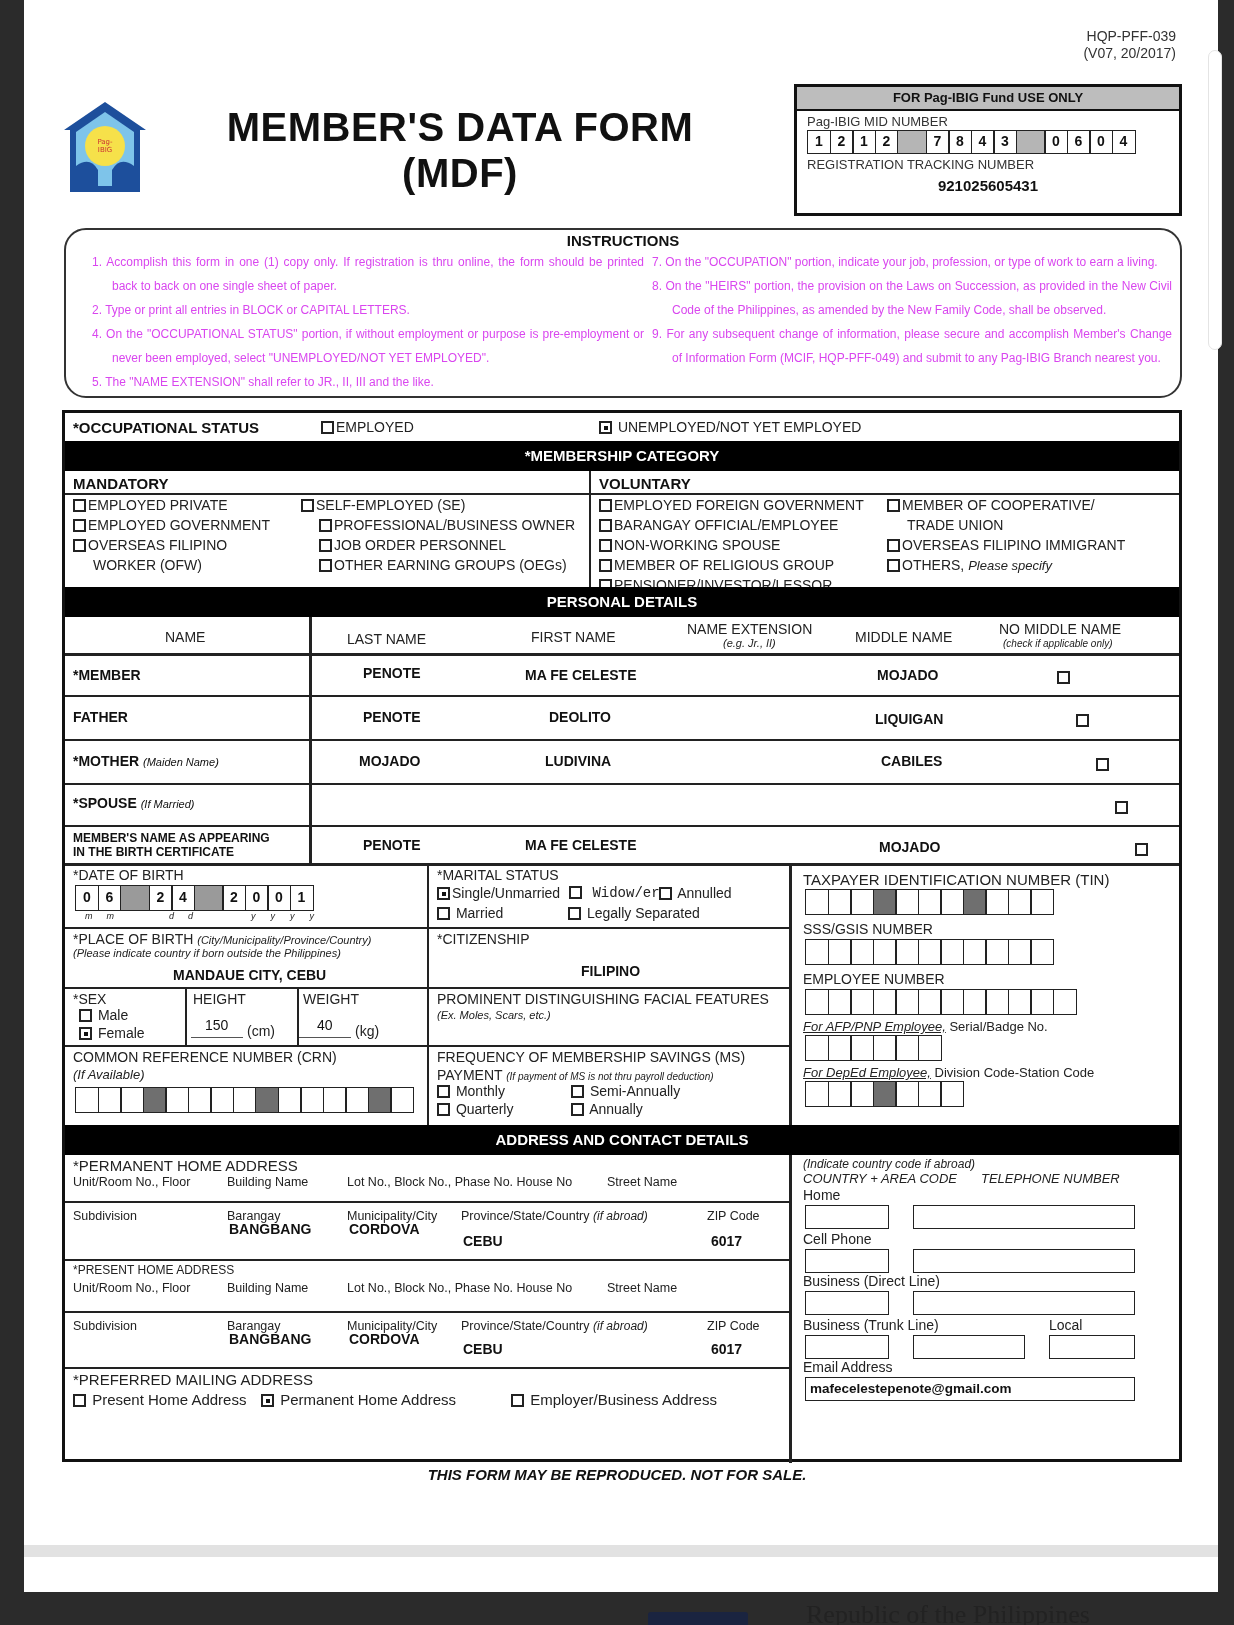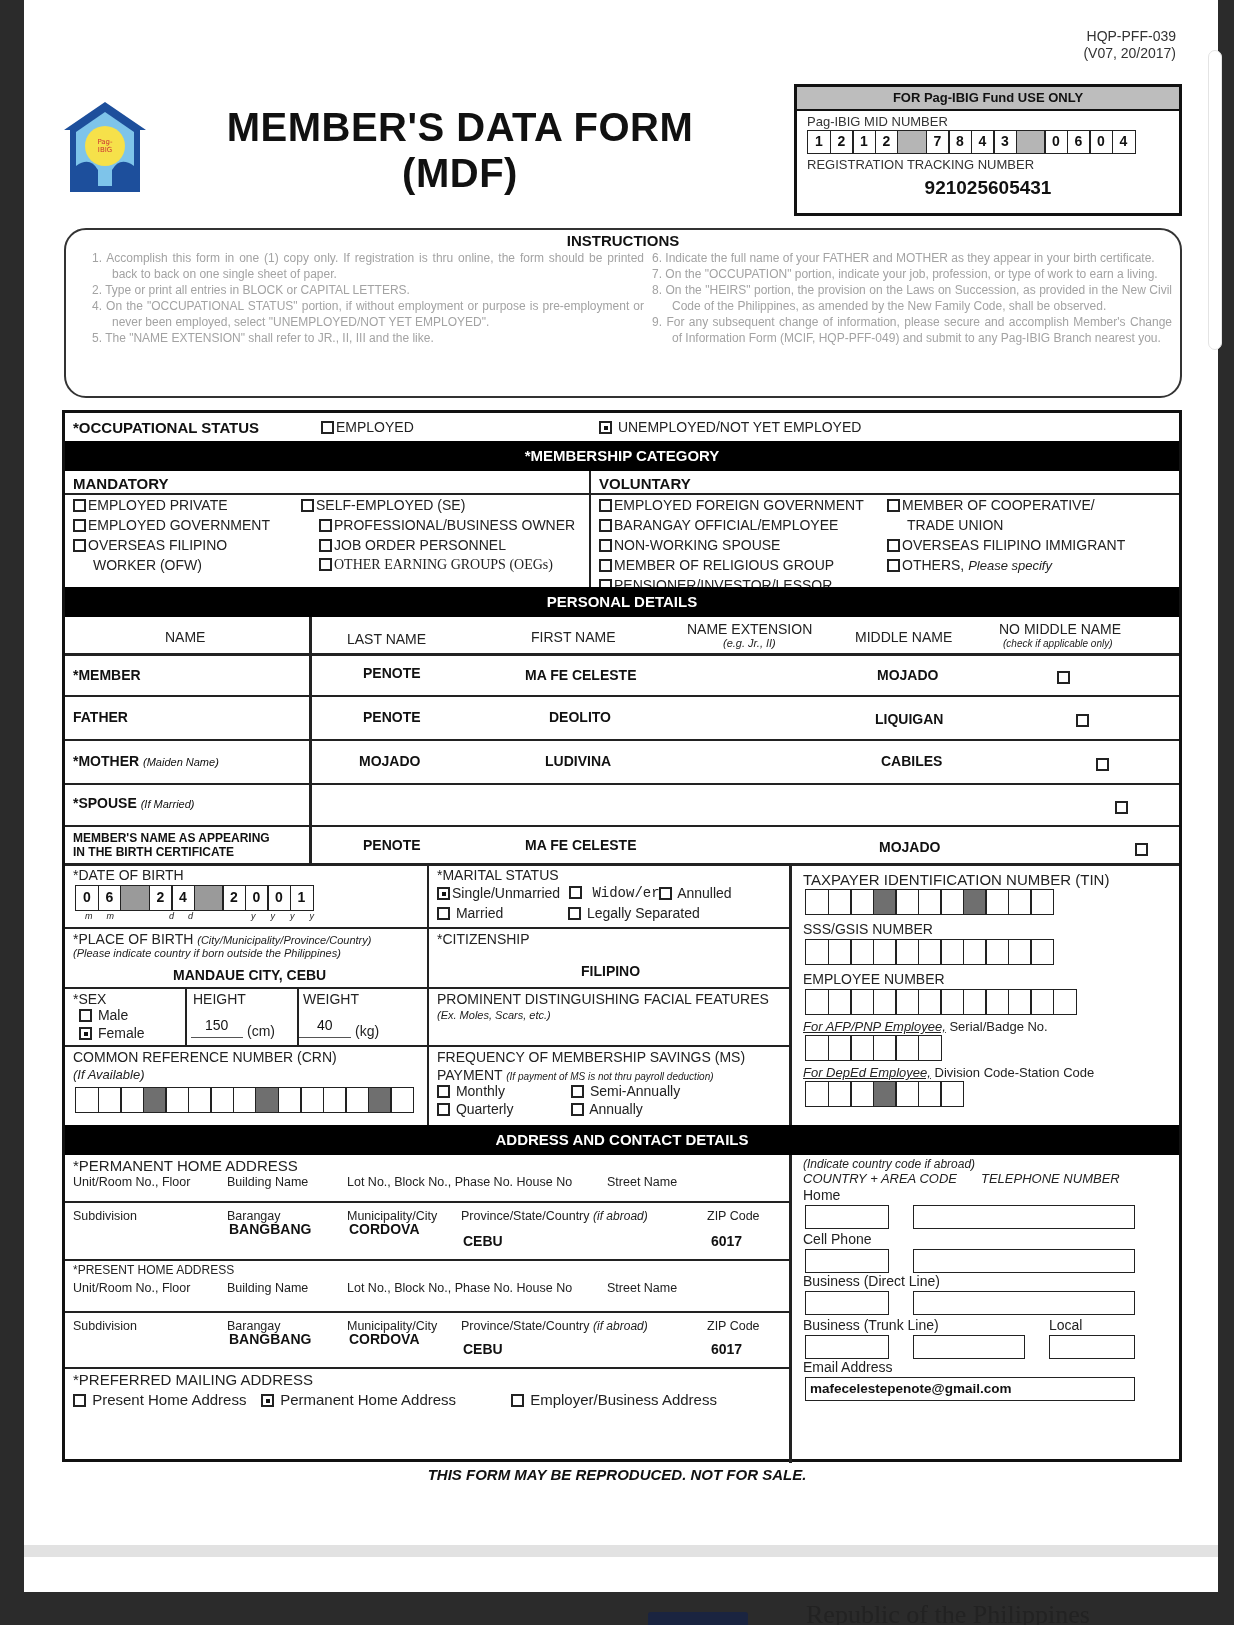--- a/index.html
+++ b/index.html
@@ -16,25 +16,25 @@
   .formcode { position: absolute; right: 58px; top: 28px; text-align: right; font-size: 14px; line-height: 17px; color: #333; }
   .logo { position: absolute; left: 62px; top: 100px; width: 86px; height: 96px; }
   .title { position: absolute; left: 200px; top: 104px; width: 520px; text-align: center; font-weight: 700; font-size: 40px; line-height: 46px; letter-spacing: 0.5px; }
 
   .office-box { position: absolute; left: 794px; top: 84px; width: 388px; height: 132px; border: 3px solid #111; }
   .office-head { background: #bdbdbd; height: 24px; border-bottom: 2px solid #111; text-align: center; font-weight: 700; font-size: 13px; line-height: 22px; }
   .office-label { font-size: 13px; color: #333; padding-left: 10px; margin-top: 3px; }
   .mid-row { display: flex; margin-left: 10px; margin-top: 1px; }
   .mid-cell { width: 24px; height: 24px; border: 1.5px solid #222; margin-right: -1.5px; text-align: center; font-weight: 700; font-size: 14px; line-height: 21px; }
   .mid-cell.gray { background: #b5b5b5; width: 30px; }
-  .rtn { text-align: center; font-weight: 700; font-size: 19px; margin-top: 5px; }
+  .rtn { text-align: center; font-weight: 700; font-size: 15px; margin-top: 5px; }
 
   .instr { position: absolute; left: 64px; top: 228px; width: 1118px; height: 170px; border: 2px solid #333; border-radius: 22px; }
   .instr-title { position: absolute; left: 0; top: 2px; width: 100%; text-align: center; font-weight: 700; font-size: 15px; }
-  .instr-col { position: absolute; top: 20px; font-size: 12px; line-height: 16px; color: #a3a3a3; text-align: justify; }
+  .instr-col { position: absolute; top: 20px; font-size: 12px; line-height: 24px; color: #d946ef; text-align: justify; }
   .instr-col.left { left: 26px; width: 552px; }
   .instr-col.right { left: 586px; width: 520px; }
   .instr-item { padding-left: 20px; text-indent: -20px; }
 
   .form { position: absolute; left: 62px; top: 410px; width: 1120px; height: 1052px; border: 3px solid #111; }
   .row { position: absolute; left: 0; width: 100%; }
   .bar { background: #000; color: #fff; text-align: center; font-weight: 700; font-size: 15px; }
   .hline { position: absolute; height: 2px; background: #222; }
   .vline { position: absolute; width: 2px; background: #222; }
   .lbl { position: absolute; font-size: 14px; color: #222; white-space: nowrap; }
@@ -105,21 +105,20 @@
 
 <div class="instr">
   <div class="instr-title">INSTRUCTIONS</div>
   <div class="instr-col left">
     <div class="instr-item">1. Accomplish this form in one (1) copy only. If registration is thru online, the form should be printed back to back on one single sheet of paper.</div>
     <div class="instr-item">2. Type or print all entries in BLOCK or CAPITAL LETTERS.</div>
     <div class="instr-item">4. On the "OCCUPATIONAL STATUS" portion, if without employment or purpose is pre-employment or never been employed, select "UNEMPLOYED/NOT YET EMPLOYED".</div>
     <div class="instr-item">5. The "NAME EXTENSION" shall refer to JR., II, III and the like.</div>
   </div>
   <div class="instr-col right">
-    <div class="instr-item">6. Indicate the full name of your FATHER and MOTHER as they appear in your birth certificate.</div>
     <div class="instr-item">7. On the "OCCUPATION" portion, indicate your job, profession, or type of work to earn a living.</div>
     <div class="instr-item">8. On the "HEIRS" portion, the provision on the Laws on Succession, as provided in the New Civil Code of the Philippines, as amended by the New Family Code, shall be observed.</div>
     <div class="instr-item">9. For any subsequent change of information, please secure and accomplish Member's Change of Information Form (MCIF, HQP-PFF-049) and submit to any Pag-IBIG Branch nearest you.</div>
   </div>
 </div>
 
 <div class="form">
 
   
   <div class="lbl b" style="left:8px;top:6px;font-size:15px;">*OCCUPATIONAL STATUS</div>
@@ -139,21 +138,21 @@
 
   
   <div class="chk" style="left:8px;top:84px;"><span class="cb"></span><span>EMPLOYED PRIVATE</span></div>
   <div class="chk" style="left:8px;top:104px;"><span class="cb"></span><span>EMPLOYED GOVERNMENT</span></div>
   <div class="chk" style="left:8px;top:124px;"><span class="cb"></span><span>OVERSEAS FILIPINO</span></div>
   <div class="chk" style="left:28px;top:144px;">WORKER (OFW)</div>
   
   <div class="chk" style="left:236px;top:84px;"><span class="cb"></span><span>SELF-EMPLOYED (SE)</span></div>
   <div class="chk" style="left:254px;top:104px;"><span class="cb"></span><span>PROFESSIONAL/BUSINESS OWNER</span></div>
   <div class="chk" style="left:254px;top:124px;"><span class="cb"></span><span>JOB ORDER PERSONNEL</span></div>
-  <div class="chk" style="left:254px;top:144px;font-family:Liberation Serif, serif;"><span class="cb"></span><span>OTHER EARNING GROUPS (OEGs)</span></div>
+  <div class="chk" style="left:254px;top:144px;"><span class="cb"></span><span>OTHER EARNING GROUPS (OEGs)</span></div>
   
   <div class="chk" style="left:534px;top:84px;"><span class="cb"></span><span>EMPLOYED FOREIGN GOVERNMENT</span></div>
   <div class="chk" style="left:534px;top:104px;"><span class="cb"></span><span>BARANGAY OFFICIAL/EMPLOYEE</span></div>
   <div class="chk" style="left:534px;top:124px;"><span class="cb"></span><span>NON-WORKING SPOUSE</span></div>
   <div class="chk" style="left:534px;top:144px;"><span class="cb"></span><span>MEMBER OF RELIGIOUS GROUP</span></div>
   <div class="chk" style="left:534px;top:164px;"><span class="cb"></span><span>PENSIONER/INVESTOR/LESSOR</span></div>
   
   <div class="chk" style="left:822px;top:84px;"><span class="cb"></span><span>MEMBER OF COOPERATIVE/</span></div>
   <div class="chk" style="left:842px;top:104px;">TRADE UNION</div>
   <div class="chk" style="left:822px;top:124px;"><span class="cb"></span><span>OVERSEAS FILIPINO IMMIGRANT</span></div>

